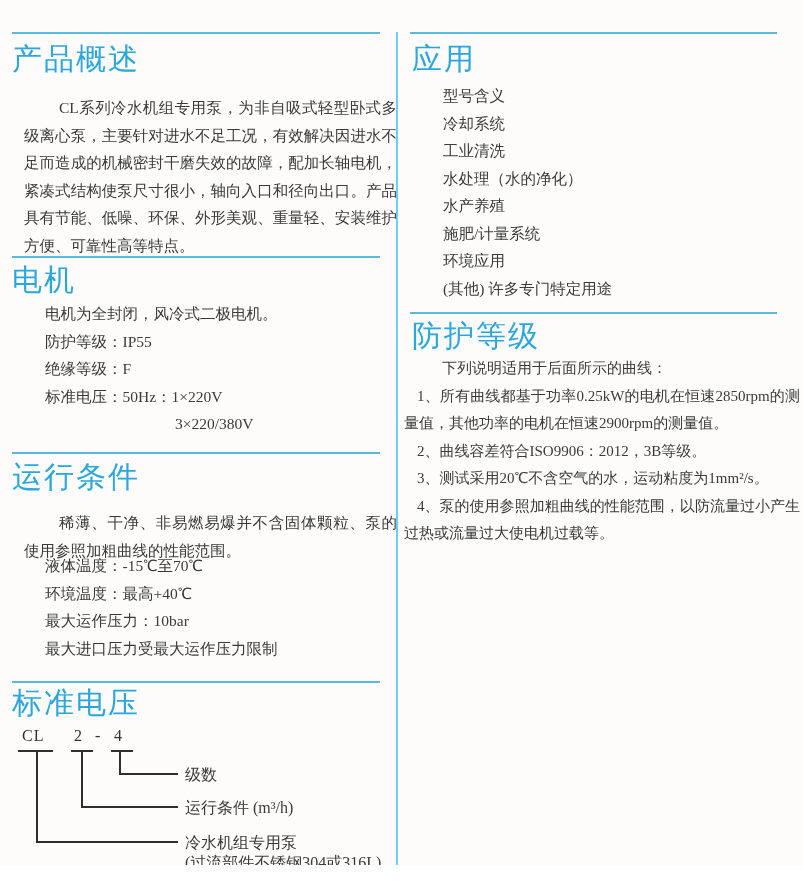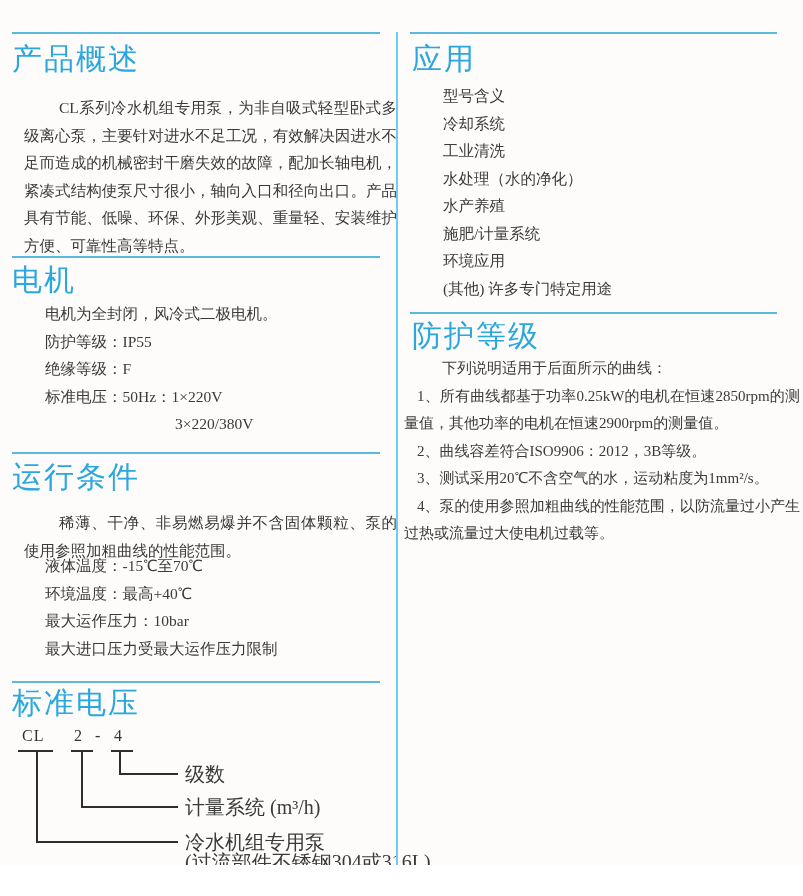--- a/index.html
+++ b/index.html
@@ -25,21 +25,21 @@
   .app-list .app-item{white-space:nowrap;}
   .curve-block{position:absolute;font-size:15px;line-height:27.5px;}
   .curve-block p{margin:0;text-align:justify;}
   .curve-intro{text-indent:38px;}
   .curve-item{text-indent:13px;}
   .model-code{
     position:absolute;font-size:16px;line-height:20px;letter-spacing:1px;
     color:#333;white-space:nowrap;
   }
   .dline{position:absolute;background:#2e2e2e;}
-  .diagram-label{position:absolute;margin:0;font-size:20px;line-height:19px;white-space:nowrap;}
+  .diagram-label{position:absolute;margin:0;font-size:16px;line-height:19px;white-space:nowrap;}
 </style>
 </head>
 <body>
 
 <div class="page">
 
   <div class="rule" style="left:12px;top:32px;width:368px"></div>
   <h1 class="sec-title" style="left:12px;top:40px">产品概述</h1>
   <p class="para" style="left:12px;top:82px;width:373px">CL系列冷水机组专用泵，为非自吸式轻型卧式多级离心泵，主要针对进水不足工况，有效解决因进水不足而造成的机械密封干磨失效的故障，配加长轴电机，紧凑式结构使泵尺寸很小，轴向入口和径向出口。产品具有节能、低噪、环保、外形美观、重量轻、安装维护方便、可靠性高等特点。</p>
 
@@ -75,21 +75,21 @@
   <div class="dline" style="left:71px;top:750px;width:22px;height:2px"></div>
   <div class="dline" style="left:111px;top:750px;width:22px;height:2px"></div>
   <div class="dline" style="left:36px;top:750px;width:2px;height:93px"></div>
   <div class="dline" style="left:81px;top:750px;width:2px;height:58px"></div>
   <div class="dline" style="left:119px;top:750px;width:2px;height:25px"></div>
   <div class="dline" style="left:36px;top:841px;width:142px;height:2px"></div>
   <div class="dline" style="left:81px;top:806px;width:97px;height:2px"></div>
   <div class="dline" style="left:119px;top:773px;width:59px;height:2px"></div>
 
   <p class="diagram-label" style="left:185px;top:765px">级数</p>
-  <p class="diagram-label" style="left:185px;top:798px">计量系统 (m³/h)</p>
+  <p class="diagram-label" style="left:185px;top:798px">运行条件 (m³/h)</p>
   <p class="diagram-label" style="left:185px;top:833px">冷水机组专用泵</p>
   <p class="diagram-label" style="left:185px;top:853px">(过流部件不锈钢304或316L)</p>
 
   <div class="divider" style="left:396px;top:32px;height:854px"></div>
 
   <div class="rule" style="left:410px;top:32px;width:367px"></div>
   <h1 class="sec-title" style="left:412px;top:40px">应用</h1>
   <div class="app-list" style="left:443px;top:82px">
     <div class="app-item">型号含义</div>
     <div class="app-item">冷却系统</div>

